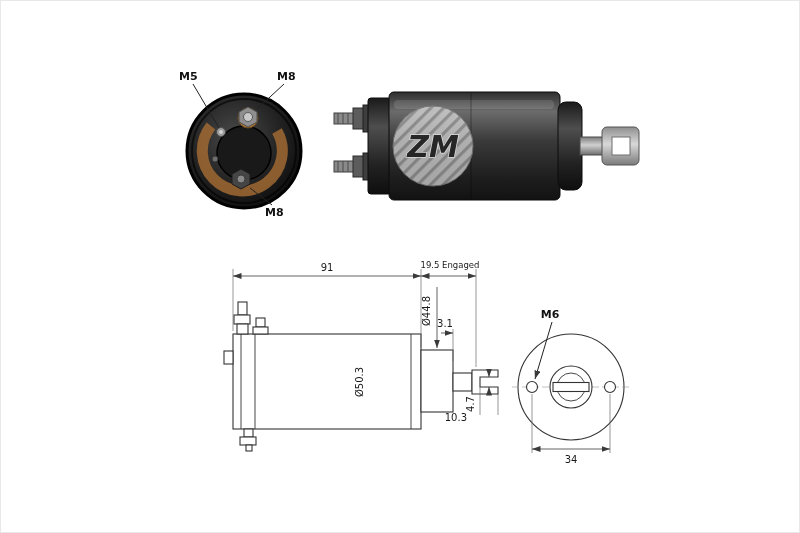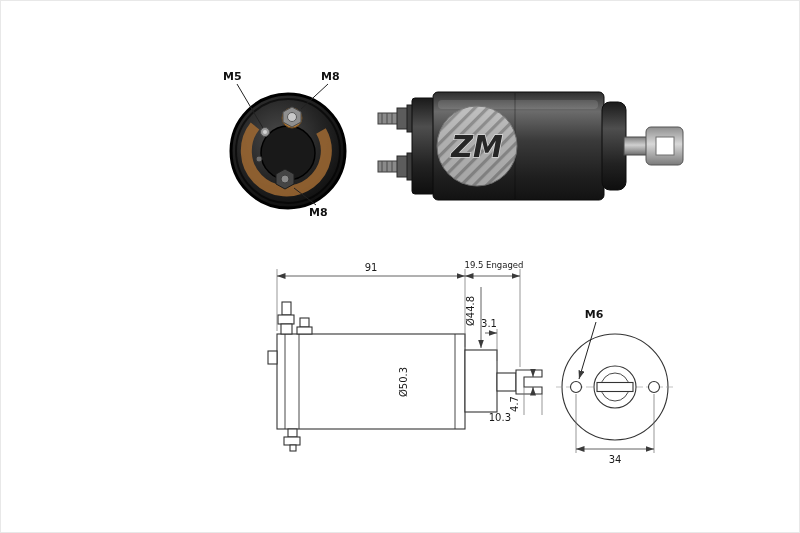--- a/index.html
+++ b/index.html
@@ -3,21 +3,20 @@
 <meta charset="utf-8">
 <style>
   html,body { margin:0; padding:0; background:#fff; }
   .canvas {
     position:relative;
     width:800px; height:533px;
     background:#ffffff;
     border:1px solid #e8e8e8;
     box-sizing:border-box;
     font-family:"DejaVu Sans", sans-serif;
-    padding-left:44px;
   }
   svg { display:block; }
   .dim-text   { font-family:"DejaVu Sans", sans-serif; font-size:10px; fill:#1a1a1a; }
   .dim-text-sm{ font-family:"DejaVu Sans", sans-serif; font-size:8.5px; fill:#1a1a1a; }
   .label-bold { font-family:"DejaVu Sans", sans-serif; font-size:11px; font-weight:bold; fill:#111; }
   .wm-text    { font-family:"DejaVu Sans", sans-serif; font-size:30px; font-style:italic; font-weight:bold; fill:#242424; paint-order:stroke; stroke:#ffffff; stroke-width:1.5px; }
   .dim   { stroke:#3a3a3a; stroke-width:0.8; fill:none; }
   .ext   { stroke:#6a6a6a; stroke-width:0.7; fill:none; }
   .outline      { stroke:#333; stroke-width:1.1; fill:#ffffff; }
   .outline-thin { stroke:#333; stroke-width:0.9; fill:none; }

